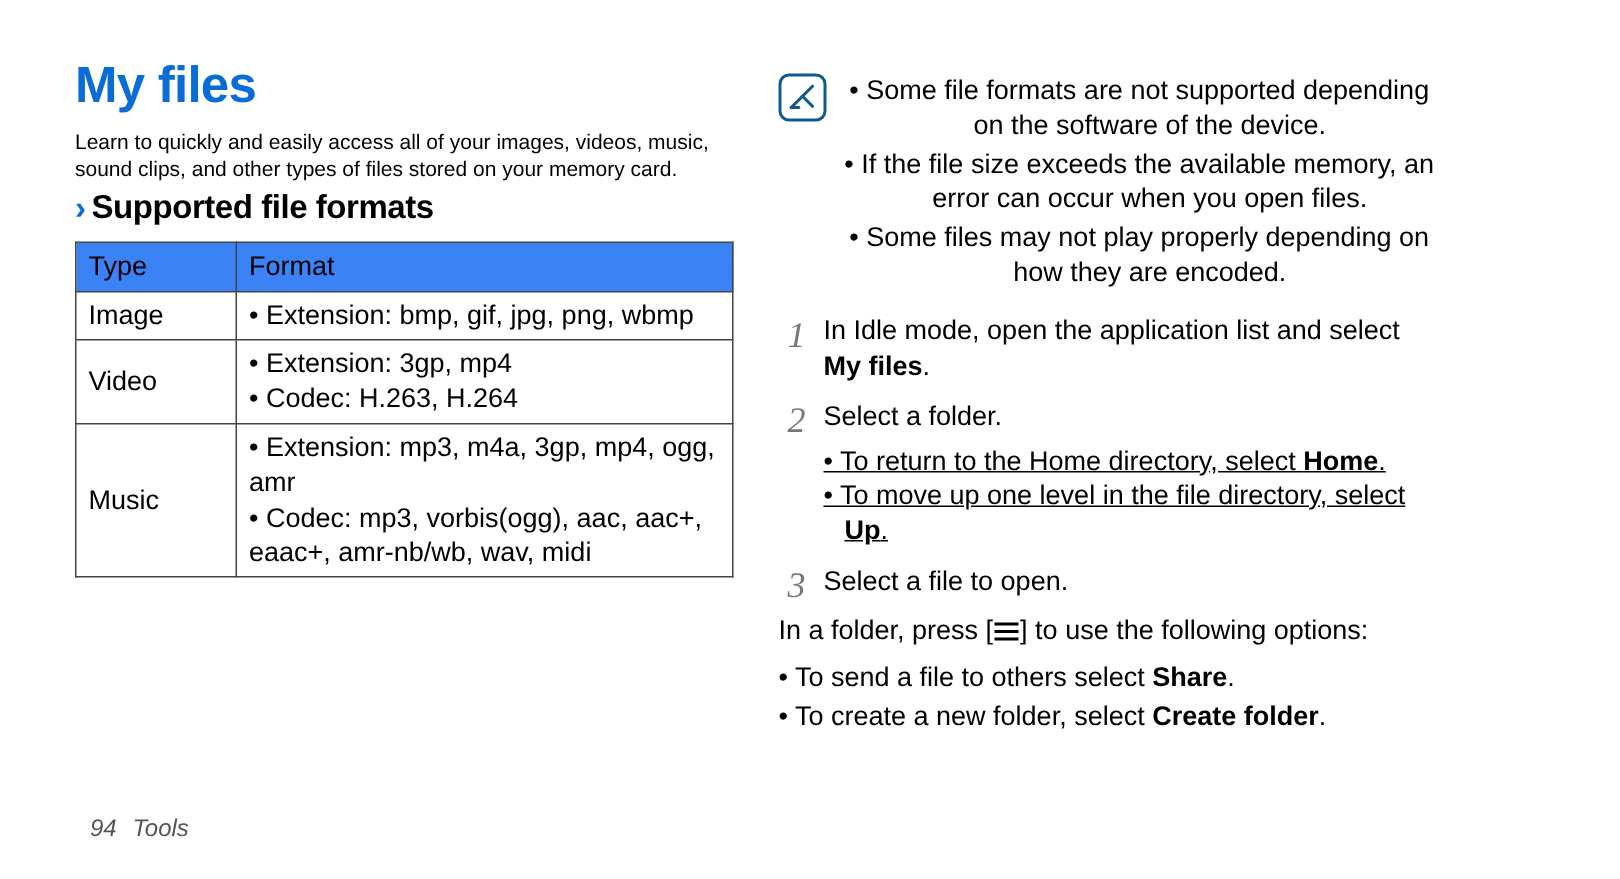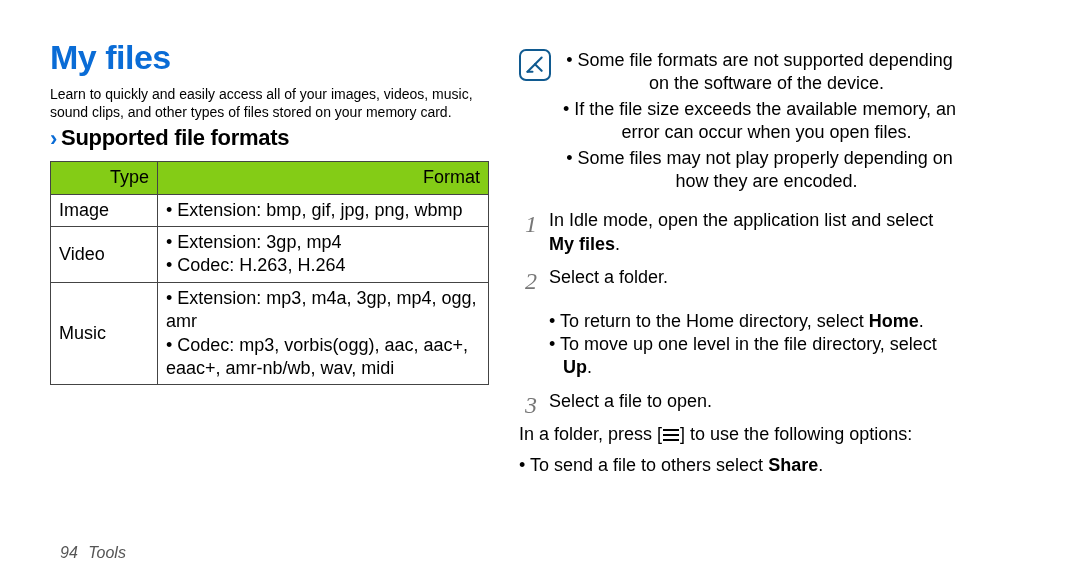--- a/index.html
+++ b/index.html
@@ -55,23 +55,22 @@
     width: 100%;
     font-size: 18px;
   }
   th, td {
     border: 1px solid #444;
     padding: 4px 8px;
     text-align: left;
     vertical-align: middle;
   }
   th {
-    background: #84cc16;
+    background: #3b82f6;
     font-weight: 400;
-    text-align: right;
   }
   td ul {
     list-style: none;
     margin: 0;
     padding: 0;
   }
   td ul li::before {
     content: "•  ";
   }
   td ul li {
@@ -135,22 +134,23 @@
     top: 0px;
     font-family: Georgia, "Times New Roman", serif;
     font-style: italic;
     font-size: 24px;
     color: #777;
     width: 24px;
     text-align: center;
   }
   .steps ul {
     list-style: none;
-    margin: 20px 0 0 0;
-    padding: 0;
+    margin: 6px 0 0 0;
+    padding: 0;
+    text-decoration: underline;
   }
   .steps ul li::before {
     content: "•  ";
   }
   .steps ul li {
     padding-left: 14px;
     text-indent: -14px;
   }
 
   .afterlist ul {
@@ -278,20 +278,23 @@
     <div class="afterlist">
       <span>In a folder, press [</span><span class="menu-glyph"><svg width="18" height="14" viewBox="0 0 18 14">
             <rect x="1" y="1" width="16" height="2" fill="#000"></rect>
             <rect x="1" y="6" width="16" height="2" fill="#000"></rect>
             <rect x="1" y="11" width="16" height="2" fill="#000"></rect>
           </svg></span><span>] to use the following options:</span>
       <ul>
         <li>
           <span>To send a file to others select </span><b>Share</b><span>.</span>
         </li>
+        <li>
+          <span>To create a new folder, select </span><b>Create folder</b><span>.</span>
+        </li>
       </ul>
     </div>
 
   </div>
 
   <div class="footer">
     <span class="pg">94</span>
     <span class="sec">Tools</span>
   </div>
 

